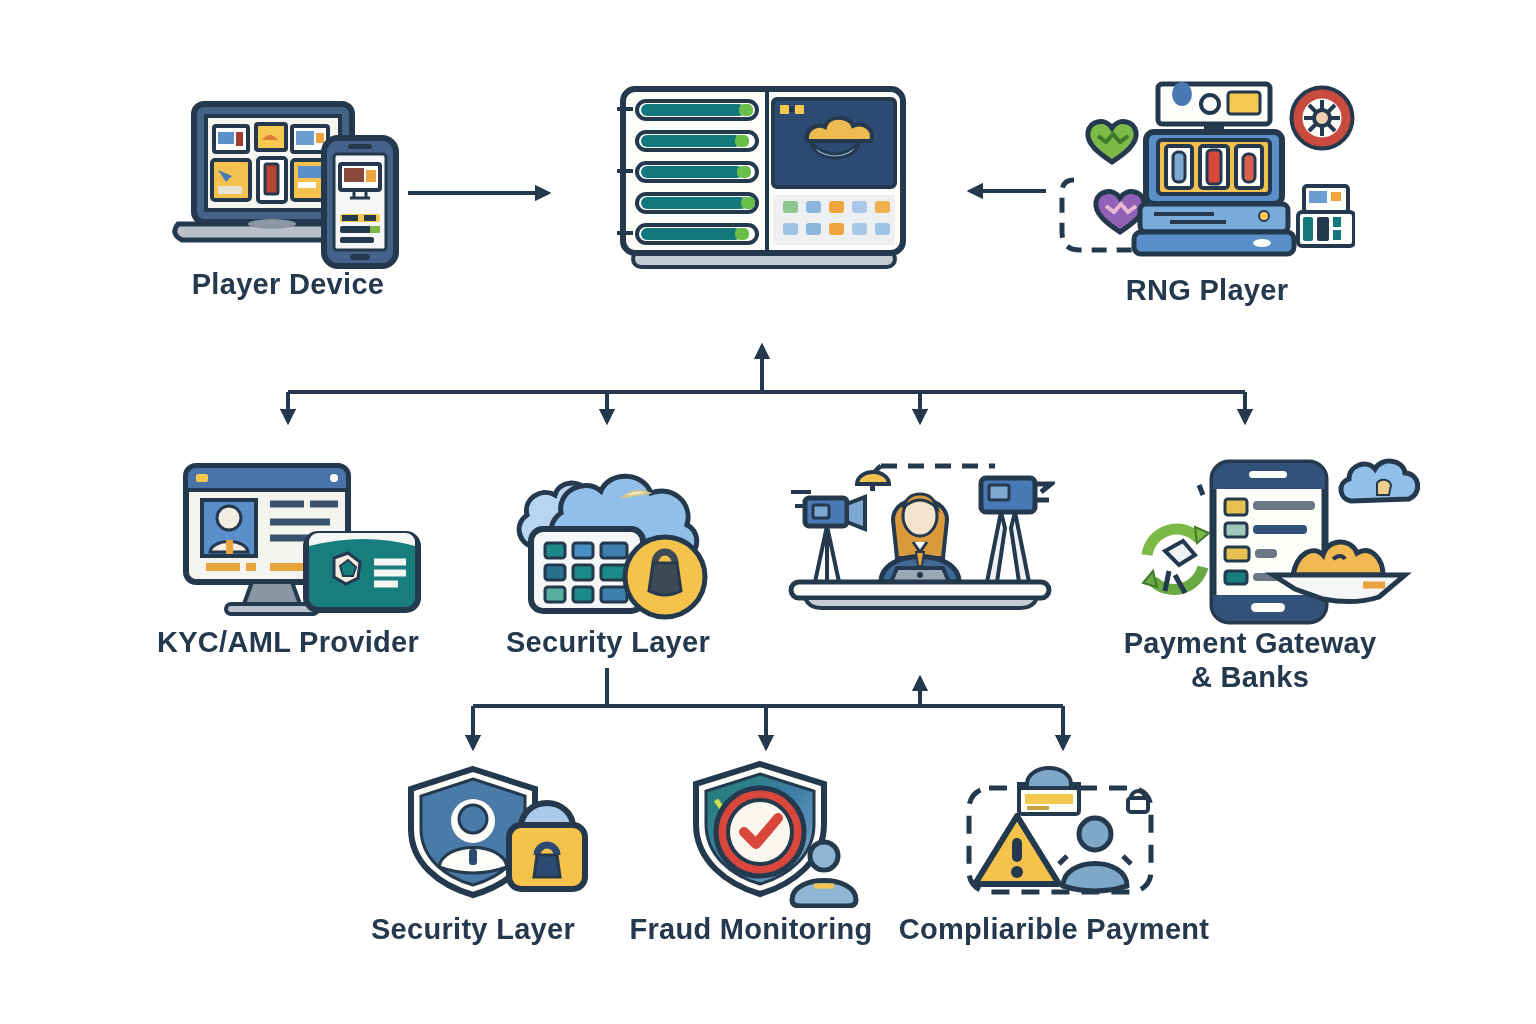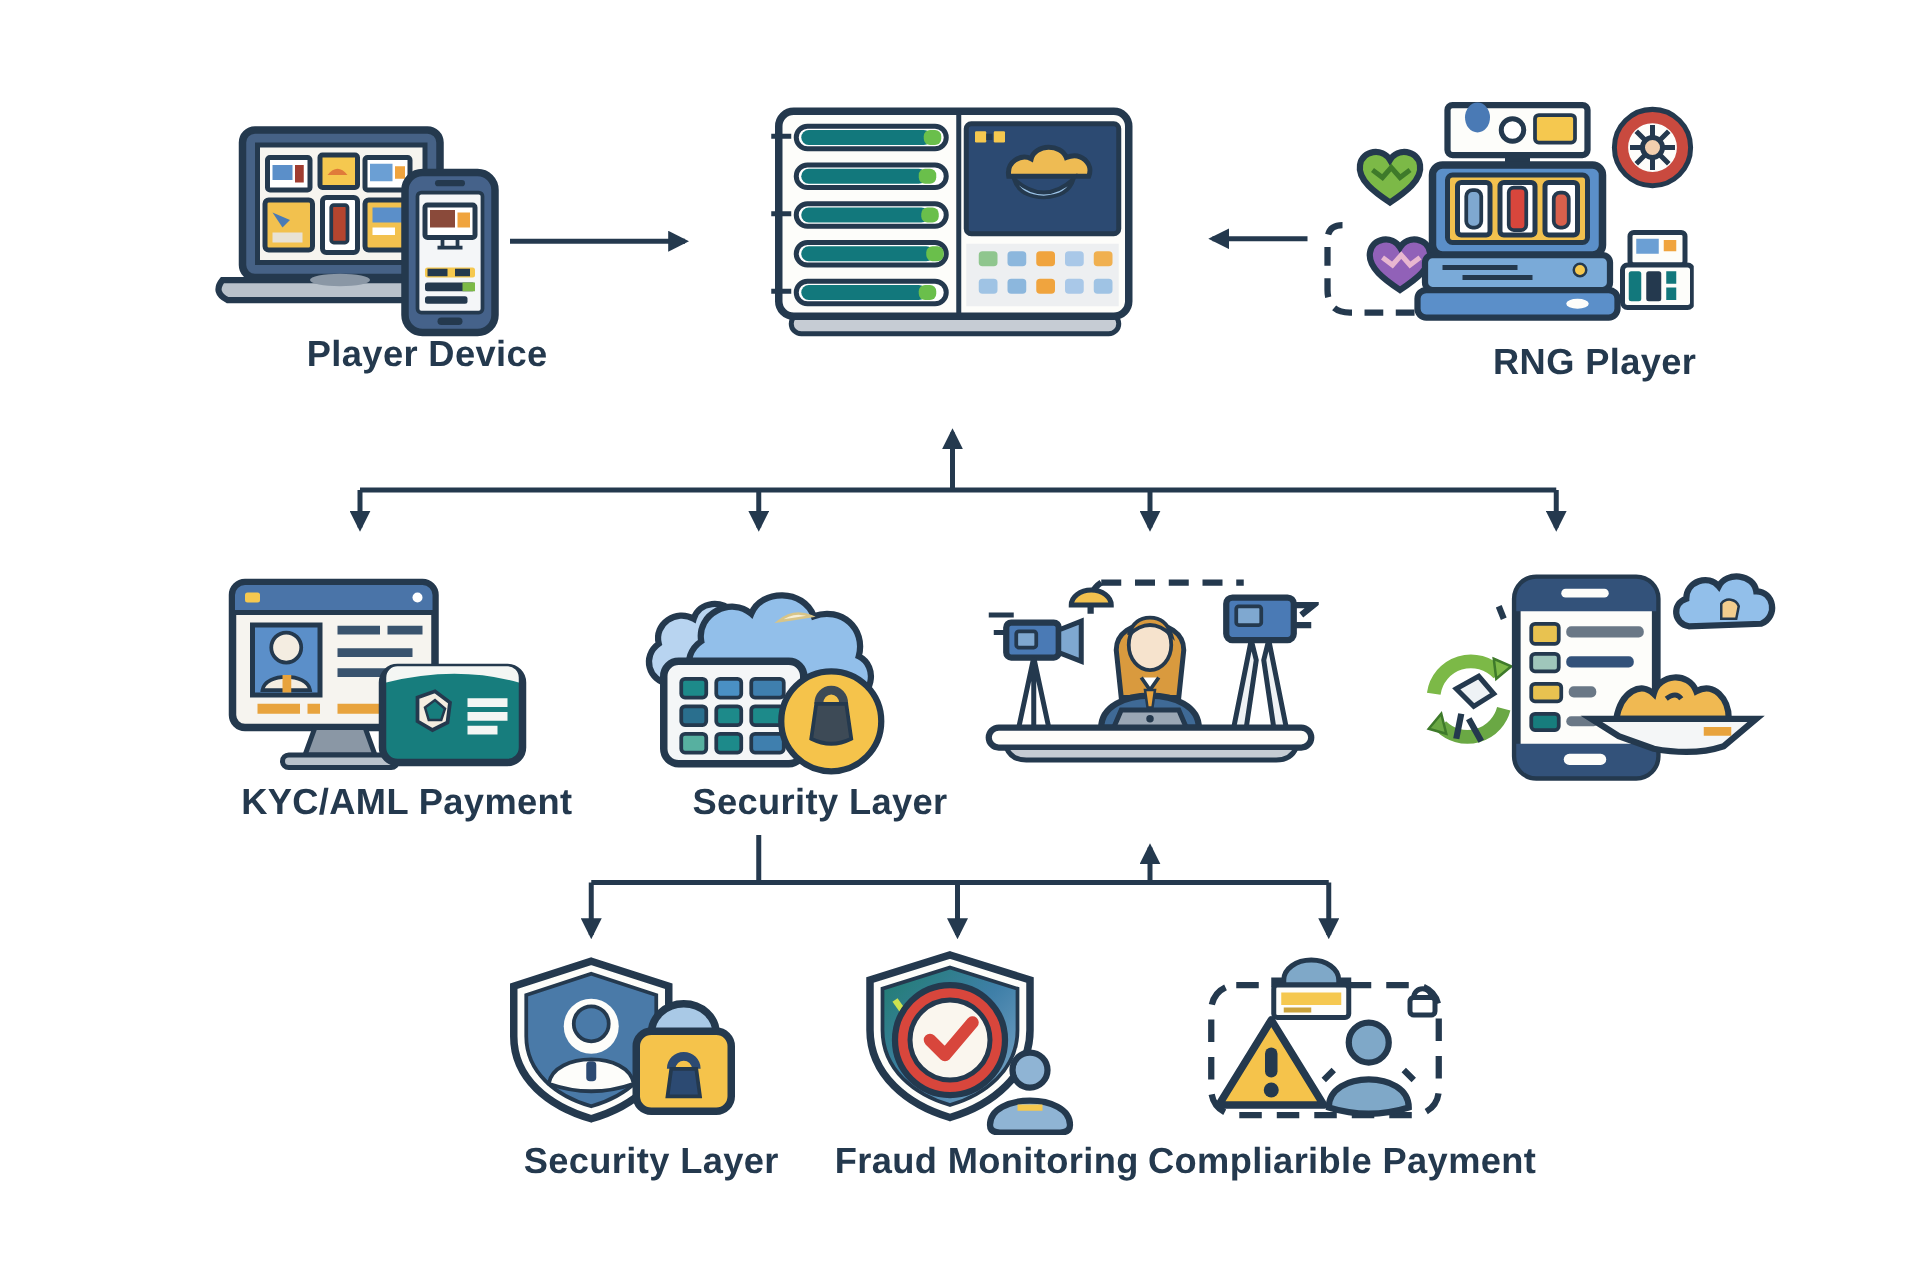--- a/index.html
+++ b/index.html
@@ -2,21 +2,21 @@
 <html><head>
 <meta charset="utf-8">
 <style>
   html,body{margin:0;padding:0;background:#ffffff;}
   #stage{
     position:relative;width:1536px;height:1024px;background:#ffffff;
     font-family:"Liberation Sans","DejaVu Sans",sans-serif;overflow:hidden;
   }
   .node-icon{position:absolute;}
   .label{
-    position:absolute;text-align:right;color:#24394e;
+    position:absolute;text-align:center;color:#24394e;
     font-size:29px;font-weight:600;letter-spacing:.3px;white-space:nowrap;
   }
   .label.two-line{line-height:34px;}
   #edges{position:absolute;left:0;top:0;pointer-events:none;}
 </style>
 </head>
 <body>
 
 <div id="stage">
 
@@ -199,21 +199,21 @@
 
     <path d="M76,122 l-8,22 h56 l-8,-22 z" fill="#8a97a5" stroke="#24394e" stroke-width="4"></path>
     <rect x="50" y="144" width="92" height="10" rx="5" fill="#b9c2cb" stroke="#24394e" stroke-width="4"></rect>
 
     <rect x="130" y="74" width="112" height="76" rx="12" fill="#177d7d" stroke="#24394e" stroke-width="6"></rect>
     <path d="M133,86 q56,-14 106,0 v-4 a9,9 0 0 0 -9,-9 h-88 a9,9 0 0 0 -9,9 z" fill="#f4f6f4"></path>
     <path d="M158,98 l14,-5 12,9 -2,16 -12,6 -12,-7 z" fill="#f4ede1" stroke="#24394e" stroke-width="3"></path>
     <path d="M164,106 l8,-6 8,7 -3,9 -10,0 z" fill="#177d7d" stroke="#24394e" stroke-width="2"></path>
     <path d="M198,102 h32 M198,113 h32 M198,124 h24" stroke="#f4f6f4" stroke-width="7"></path>
   </svg>
-  <div class="label" style="left:118px;top:626px;width:340px;">KYC/AML Payment</div>
+  <div class="label" style="left:118px;top:626px;width:340px;">KYC/AML Provider</div>
 
   <svg class="node-icon" style="left:505px;top:455px;" width="212" height="172" viewBox="0 0 212 172">
     <path d="M30,92 c-16,-2 -22,-22 -8,-32 c-4,-16 14,-28 28,-20 c4,-14 24,-16 32,-4 l0,56 z" fill="#b8d4f0" stroke="#24394e" stroke-width="5"></path>
     <path d="M68,96 c-22,2 -30,-26 -12,-38 c-4,-22 24,-36 40,-22 c8,-20 42,-20 50,2 c22,-8 42,10 36,32 c16,8 12,34 -10,38 z" fill="#92bfea" stroke="#24394e" stroke-width="5"></path>
     <path d="M118,42 q12,-10 26,-4 q-12,2 -26,4 z" fill="#f6efd8" stroke="#d8c588" stroke-width="2"></path>
 
     <rect x="26" y="74" width="112" height="82" rx="12" fill="#f4f6f7" stroke="#24394e" stroke-width="6"></rect>
     <g stroke="#24394e" stroke-width="3">
       <rect x="40" y="88" width="20" height="15" rx="3" fill="#1d8a8a"></rect>
       <rect x="68" y="88" width="20" height="15" rx="3" fill="#4a90c4"></rect>
@@ -292,20 +292,24 @@
     <rect x="126" y="148" width="34" height="9" rx="4.5" fill="#fdfdfa"></rect>
 
     <path d="M168,120 c4,-22 20,-30 30,-20 c4,-16 28,-18 34,-2 c14,-8 26,6 26,22 z" fill="#f0b952" stroke="#24394e" stroke-width="5"></path>
     <path d="M208,104 q8,-6 12,0" fill="none" stroke="#24394e" stroke-width="4"></path>
     <path d="M148,120 h132 l-26,22 q-24,8 -56,2 l-28,-10 z" fill="#f4f6f7" stroke="#24394e" stroke-width="5"></path>
     <path d="M238,130 h22" stroke="#e8a33d" stroke-width="7"></path>
 
     <path d="M226,46 c-12,-2 -14,-18 -2,-22 c0,-14 18,-20 26,-10 c6,-12 28,-10 30,4 c14,0 18,20 4,26 z" fill="#92bfea" stroke="#24394e" stroke-width="5"></path>
     <path d="M252,28 a8,8 0 0 1 14,2 l-2,10 h-12 z" fill="#f2cd8e" stroke="#24394e" stroke-width="2"></path>
   </svg>
+  <div class="label two-line" style="left:1080px;top:626px;width:340px;">
+    <div>Payment Gateway</div>
+    <div>&amp; Banks</div>
+  </div>
 
   <svg class="node-icon" style="left:395px;top:763px;" width="195" height="142" viewBox="0 0 195 142">
     <path d="M78,6 L140,26 V66 C140,100 112,122 78,132 C44,122 16,100 16,66 V26 Z" fill="#fdfdfa" stroke="#24394e" stroke-width="6"></path>
     <path d="M78,16 L130,33 V66 C130,95 106,114 78,122 C50,114 26,95 26,66 V33 Z" fill="#4a7aa8" stroke="#24394e" stroke-width="3"></path>
     <circle cx="78" cy="58" r="22" fill="#fdfdfa"></circle>
     <circle cx="78" cy="56" r="14" fill="#4a7aa8" stroke="#24394e" stroke-width="3"></circle>
     <path d="M44,104 c4,-26 64,-26 68,0 q-34,12 -68,0 z" fill="#fdfdfa" stroke="#24394e" stroke-width="3"></path>
     <rect x="74" y="86" width="8" height="16" rx="3" fill="#2c4a72"></rect>
 
     <path d="M126,64 a26,24 0 0 1 52,0" fill="#a9c9e6" stroke="#24394e" stroke-width="6"></path>

